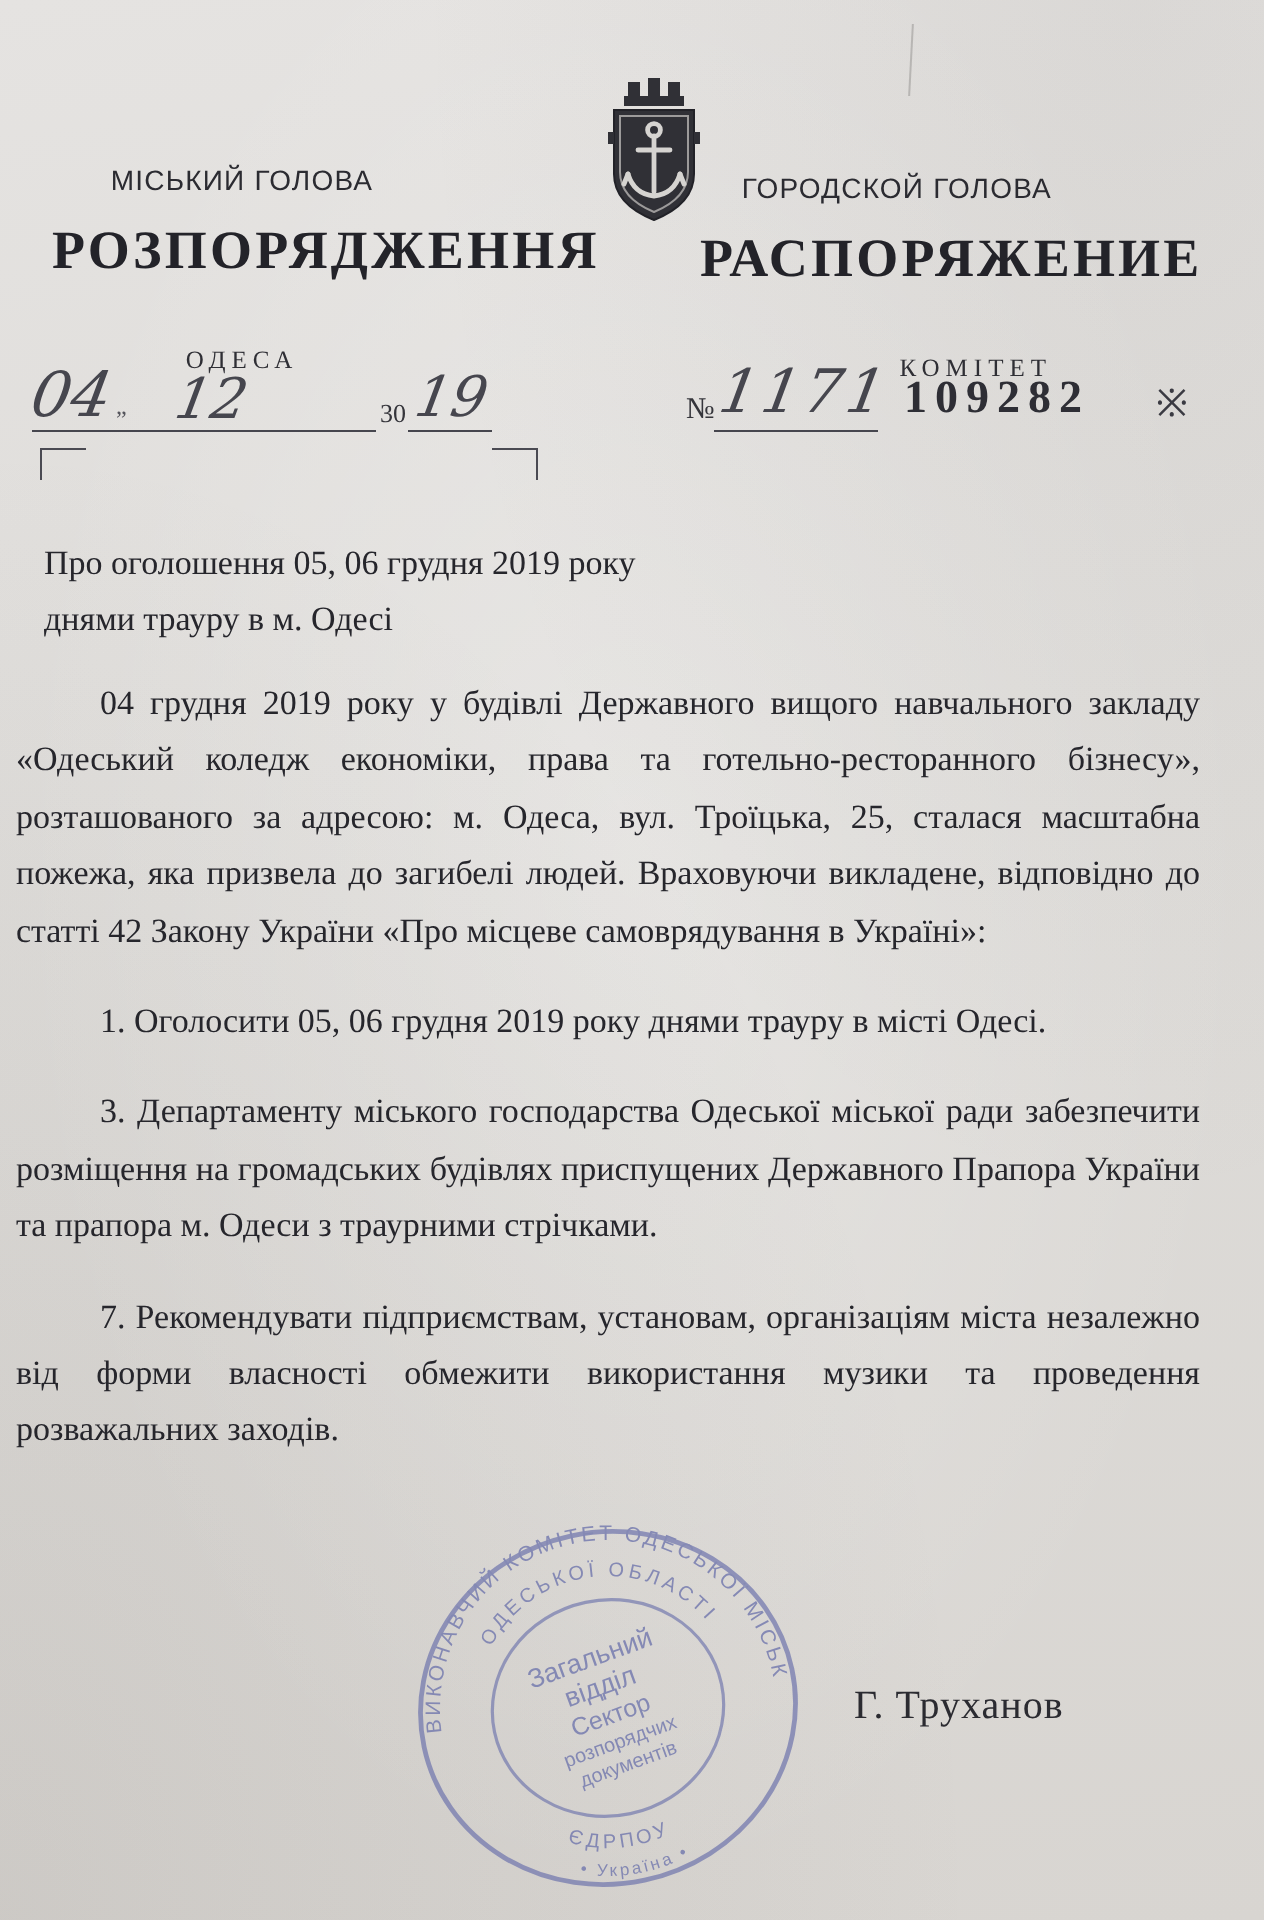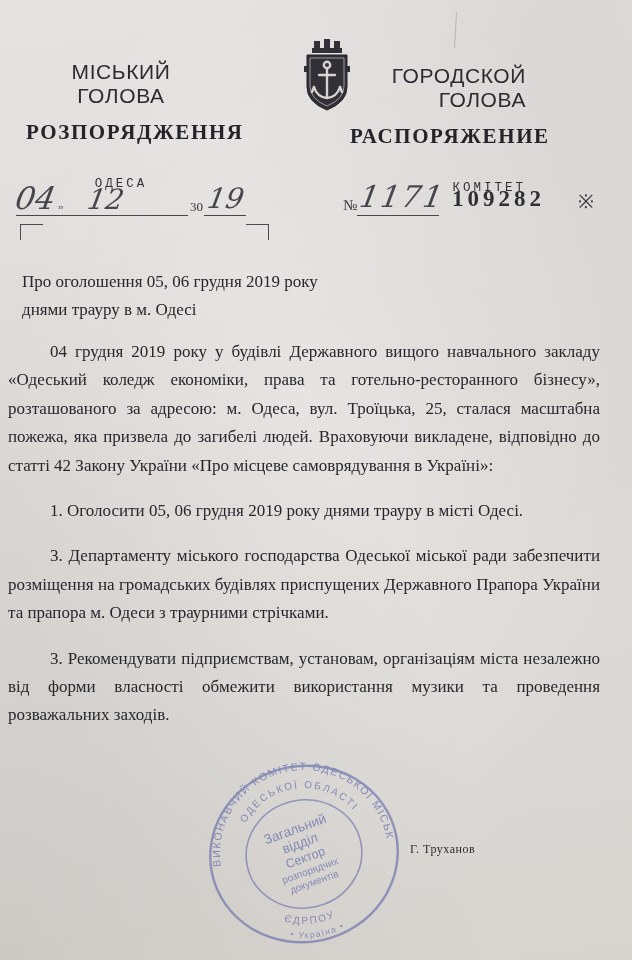--- a/index.html
+++ b/index.html
@@ -9,23 +9,23 @@
     background:
       radial-gradient(ellipse at 90% 0%, rgba(90,85,80,0.07), transparent 45%),
       radial-gradient(ellipse at 0% 100%, rgba(80,75,70,0.09), transparent 55%),
       radial-gradient(ellipse at 50% 45%, rgba(255,255,255,0.25), transparent 70%),
       linear-gradient(173deg,#e5e3e1 0%,#dedcd9 45%,#d8d5d1 100%);
   }
   .scratch{position:absolute;left:455px;top:12px;width:1px;height:36px;background:#8a8884;opacity:.45;transform:rotate(3deg);}
   
   .lh-left{position:absolute;left:26px;top:60px;width:190px;text-align:center;}
   .lh-right{position:absolute;left:350px;top:64px;width:176px;text-align:right;}
-  .lh-title{font-family:"Liberation Sans",sans-serif;font-size:21px;font-weight:500;letter-spacing:.6px;color:#2b2b31;}
-  .lh-doc{font-size:21px;font-weight:bold;letter-spacing:1.6px;margin-top:12px;color:#232329;}
-  .lh-city{font-family:Liberation Mono, monospace;font-size:12.5px;letter-spacing:3px;margin-top:32px;color:#2f2f35;}
+  .lh-title{font-family:"Liberation Sans",sans-serif;font-size:14px;font-weight:500;letter-spacing:.6px;color:#2b2b31;margin-top:22px;}
+  .lh-doc{font-size:27px;font-weight:bold;letter-spacing:1.6px;margin-top:12px;color:#232329;}
+  .lh-city{font-family:Liberation Serif, serif;font-size:12.5px;letter-spacing:3px;margin-top:32px;color:#2f2f35;}
   
   .emblem{position:absolute;left:301px;top:38px;}
   
   .u-seg{position:absolute;border-bottom:1.6px solid #46464e;height:1px;}
   .hw{font-family:"DejaVu Serif",serif;font-style:italic;color:#46464e;display:inline-block;transform:skewX(-10deg);}
   .d-day{position:absolute;left:16px;top:180px;font-size:31px;}
   .d-daymark{position:absolute;left:58px;top:196px;font-size:12px;color:#55555c;}
   .d-month{position:absolute;left:88px;top:183px;font-size:28px;}
   .d-cent{position:absolute;left:190px;top:199px;font-size:13px;color:#35353b;}
   .d-year{position:absolute;left:208px;top:182px;font-size:28px;}
@@ -34,21 +34,21 @@
   .d-reg{position:absolute;left:452px;top:186px;font-size:23px;font-weight:600;letter-spacing:4px;color:#2e2e35;}
   .d-regmark{position:absolute;left:578px;top:188px;font-size:19px;color:#3a3a42;}
   
   .corner{position:absolute;width:22px;height:15px;top:224px;}
   .corner.l{left:20px;border-top:1.6px solid #4a4a52;border-left:1.6px solid #4a4a52;}
   .corner.r{left:246px;border-top:1.6px solid #4a4a52;border-right:1.6px solid #4a4a52;}
   
   .subject{position:absolute;left:22px;top:250px;font-size:17px;line-height:28px;color:#26262c;margin-top:18px;}
   .bodytext{position:absolute;left:8px;top:338px;width:592px;}
   .bodytext p{margin:0 0 17px;text-indent:42px;text-align:justify;font-size:17px;line-height:28.4px;color:#26262c;}
-  .signature{position:absolute;left:410px;top:842px;font-size:12px;letter-spacing:.5px;color:#2b2b31;}
+  .signature{position:absolute;left:427px;top:842px;font-size:20px;letter-spacing:.5px;color:#2b2b31;}
   
   .stamp{position:absolute;left:198px;top:758px;opacity:.82;}
 </style>
 </head>
 <body>
 
 <div class="page">
 
   <div class="scratch"></div>
 
@@ -105,21 +105,21 @@
 
   <div class="subject">
     <div>Про оголошення 05, 06 грудня 2019 року</div>
     <div>днями трауру в м. Одесі</div>
   </div>
 
   <div class="bodytext">
     <p>04 грудня 2019 року у будівлі Державного вищого навчального закладу «Одеський коледж економіки, права та готельно-ресторанного бізнесу», розташованого за адресою: м. Одеса, вул. Троїцька, 25, сталася масштабна пожежа, яка призвела до загибелі людей. Враховуючи викладене, відповідно до статті 42 Закону України «Про місцеве самоврядування в Україні»:</p>
     <p>1. Оголосити 05, 06 грудня 2019 року днями трауру в місті Одесі.</p>
     <p>3. Департаменту міського господарства Одеської міської ради забезпечити розміщення на громадських будівлях приспущених Державного Прапора України та прапора м. Одеси з траурними стрічками.</p>
-    <p>3. Рекомендувати підприємствам, установам, організаціям міста незалежно від форми власності обмежити використання музики та проведення розважальних заходів.</p>
+    <p>7. Рекомендувати підприємствам, установам, організаціям міста незалежно від форми власності обмежити використання музики та проведення розважальних заходів.</p>
   </div>
 
   <svg class="stamp" width="212" height="192" viewBox="0 0 212 192">
     <defs>
       <path id="arcOuterTop" d="M 22,96 A 84,84 0 1 1 190,96"></path>
       <path id="arcSecondTop" d="M 40,96 A 66,66 0 1 1 172,96"></path>
       <path id="arcBottomCode" d="M 36,96 A 70,70 0 0 0 176,96"></path>
       <path id="arcBottomCountry" d="M 22,96 A 84,84 0 0 0 190,96"></path>
     </defs>
     <g transform="rotate(-12 106 96)" fill="#7379ae" stroke="#7379ae">

